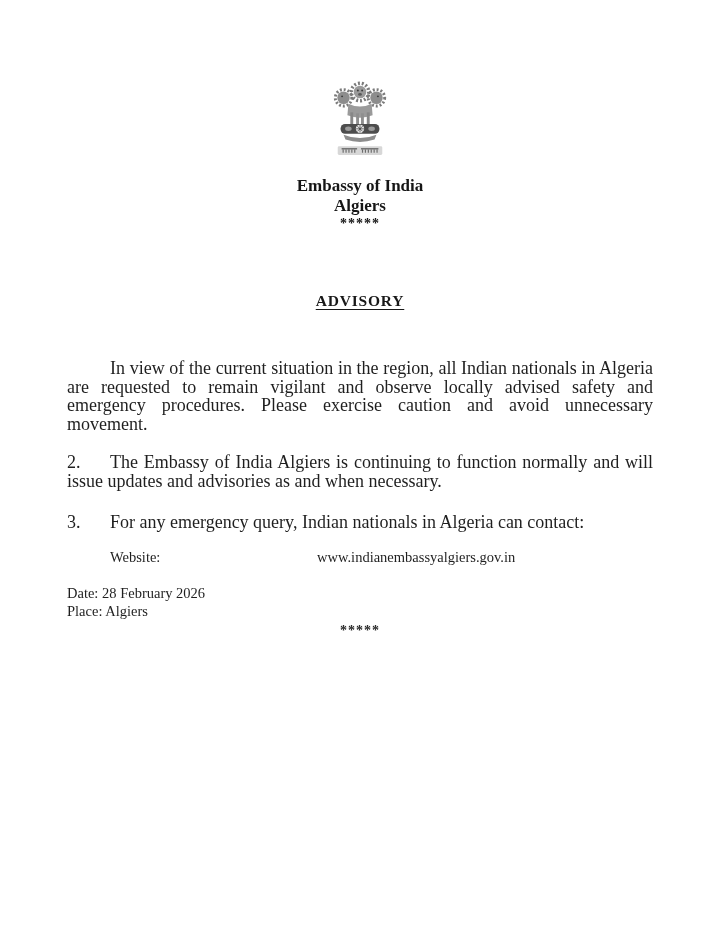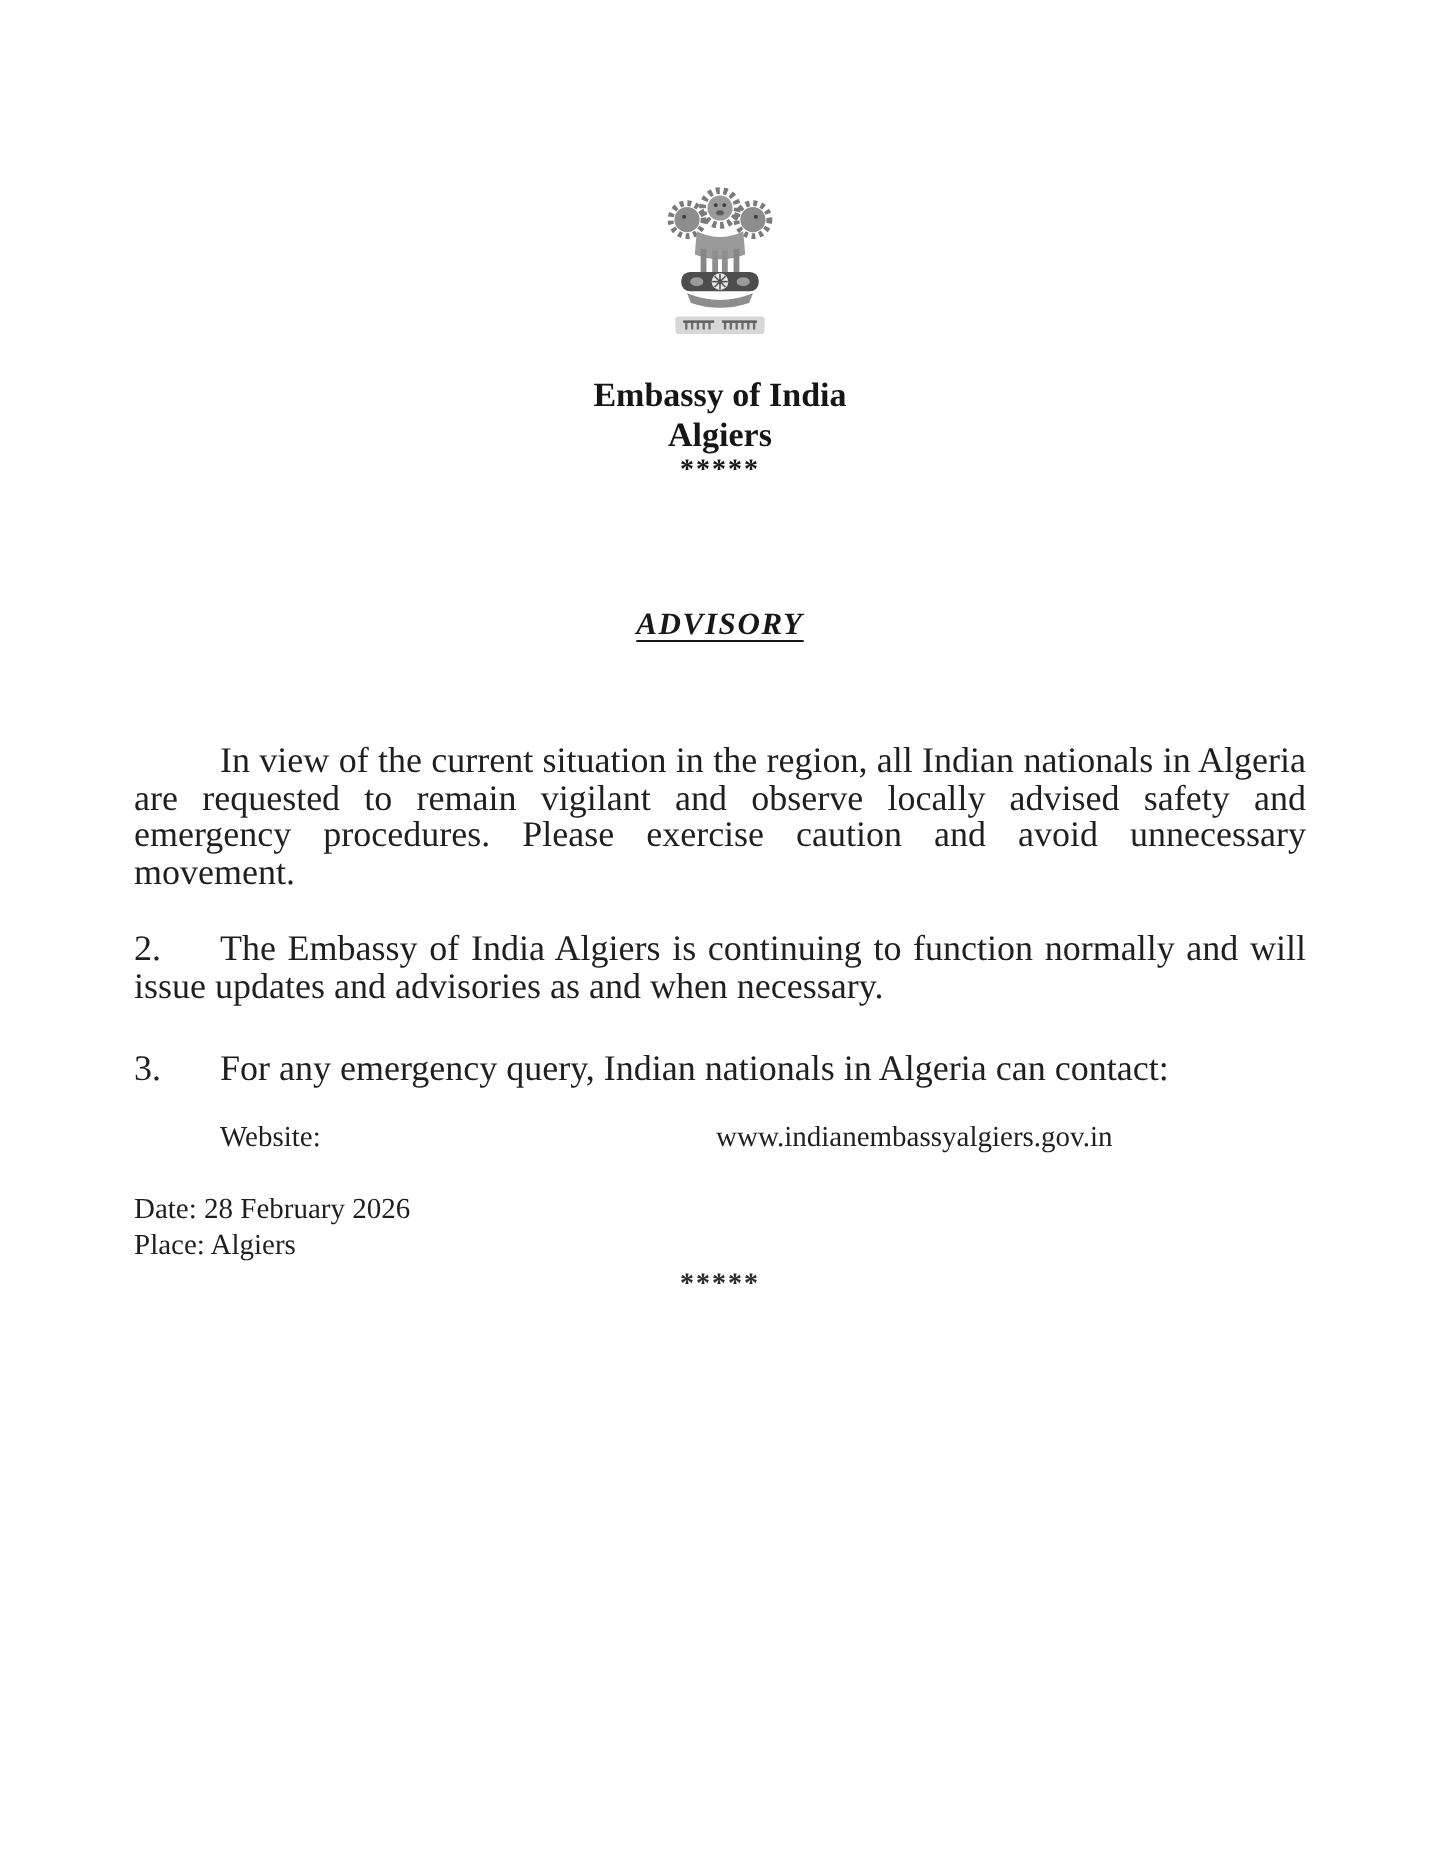--- a/index.html
+++ b/index.html
@@ -6,21 +6,21 @@
   .page {
     position: relative;
     width: 720px;
     height: 931px;
     margin: 0 auto;
     background: #ffffff;
     font-family: "Liberation Serif", "DejaVu Serif", serif;
     color: var(--text-color, #1f1f1f);
     overflow: hidden;
   }
-  .content { padding: 12px 67px; }
+  .content { padding: 0 67px; }
 
   
   .emblem-wrap {
     padding-top: 80px;
     display: flex;
     justify-content: center;
   }
   .emblem-wrap svg { display: block; }
 
   
@@ -53,21 +53,20 @@
     margin-top: 60px;
     text-align: center;
     font-size: 15.5px;
     font-weight: bold;
     letter-spacing: 0.8px;
     color: #181818;
   }
   .doc-title span {
     text-decoration: underline;
     text-underline-offset: 3px;
-    font-style: italic;
   }
 
   
   .para {
     font-size: 18px;
     line-height: 18.6px;
     text-align: justify;
     color: #1f1f1f;
   }
   .para.indent-first { text-indent: 43px; }
@@ -83,21 +82,21 @@
   
   .contact-row {
     display: flex;
     margin-left: 43px;
     font-size: 14.5px;
     line-height: 17px;
   }
   .contact-label { width: 207px; flex: 0 0 207px; }
   .bold { font-weight: bold; color: #151515; }
   .row-helpline { margin-top: 18px; }
-  .row-website { margin-top: 18px; gap: 41px; }
+  .row-website { margin-top: 18px; }
   .row-emails  { margin-top: 18px; }
   .email-link {
     display: block;
     color: var(--link-color, #23355c);
     font-weight: bold;
     text-decoration: underline;
     text-underline-offset: 2px;
     line-height: 17px;
   }
 

